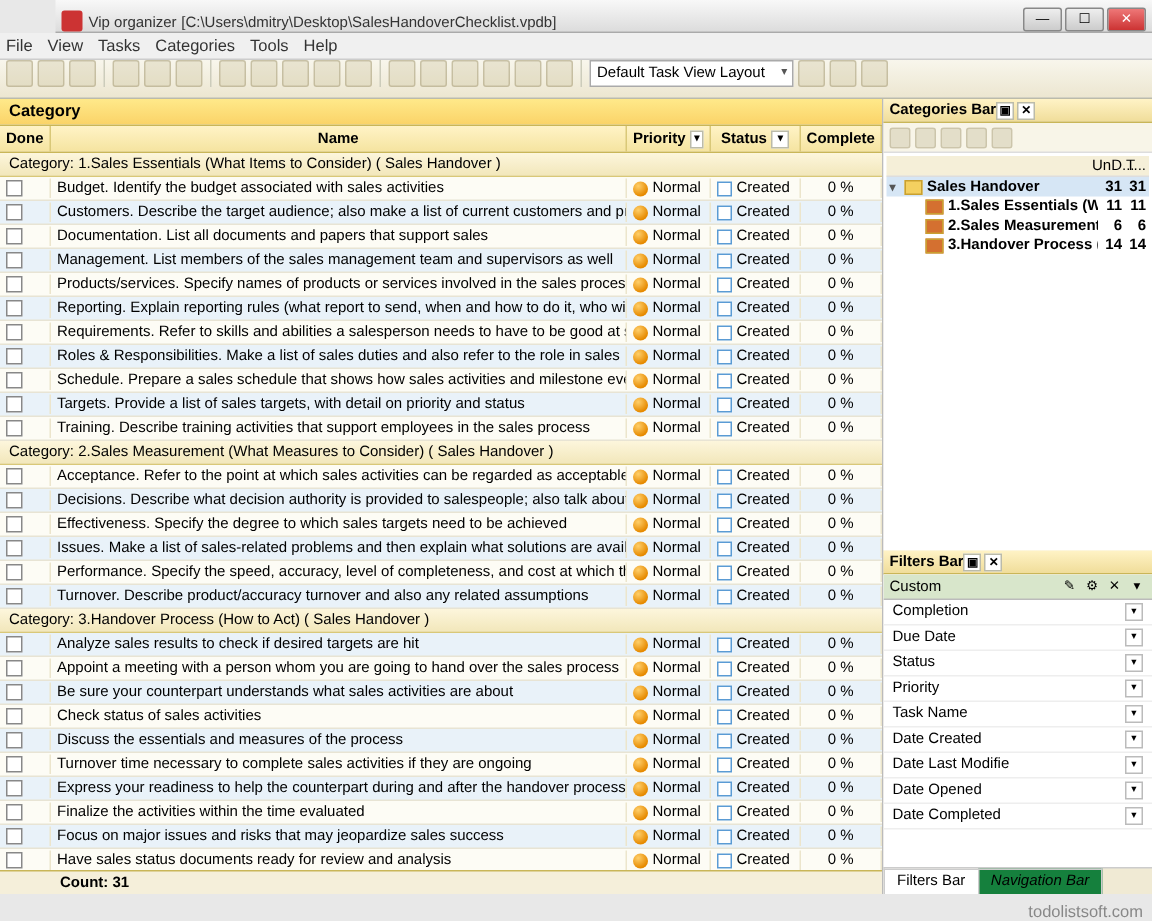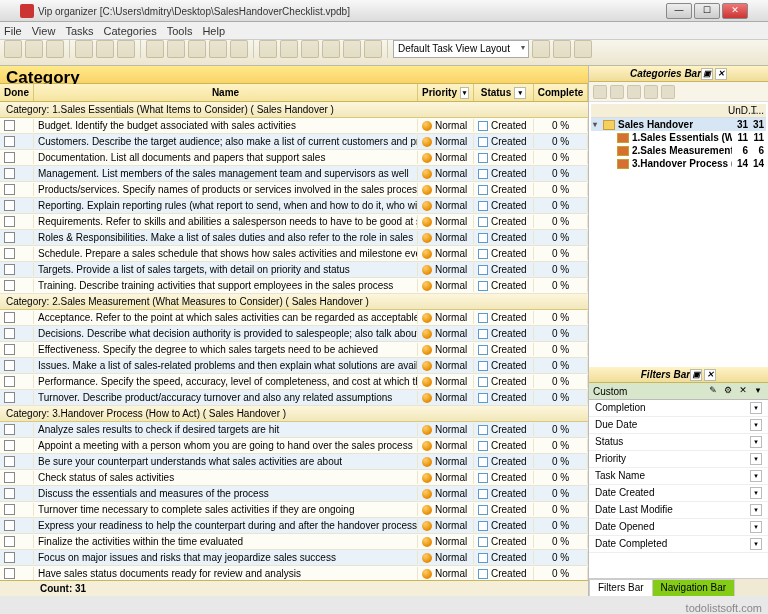--- a/index.html
+++ b/index.html
@@ -1,38 +1,38 @@
 <!DOCTYPE html>
 <html><head>
 <meta charset="utf-8">
 <style>
 * { margin: 0; padding: 0; box-sizing: border-box; font-family: Tahoma, Arial, sans-serif; font-size: 10px; }
 body { background: #e8e8e8; width: 768px; height: 614px; overflow: hidden; position: relative; }
 
-.titlebar { height: 22px; background: linear-gradient(180deg, #f8f8f8 0%, #dcdcdc 100%); display: flex; align-items: center; padding: 0 20px; border-bottom: 1px solid #aaa; }
+.titlebar { height: 22px; background: linear-gradient(180deg, #f8f8f8 0%, #dcdcdc 100%); display: flex; align-items: flex-end; padding: 0 4px; border-bottom: 1px solid #aaa; margin-left: 37px; }
 .titlebar .icon { width: 14px; height: 14px; background: #c33; border-radius: 2px; margin-right: 4px; display: inline-block; }
 .titlebar .title { flex: 1; font-size: 11px; color: #333; }
 .winbtns { display: flex; gap: 2px; }
 .winbtn { width: 26px; height: 16px; background: linear-gradient(180deg, #eee, #ccc); border: 1px solid #888; border-radius: 2px; text-align: center; line-height: 12px; font-size: 9px; }
 .winbtn.close { background: linear-gradient(180deg, #e77, #c33); color: #fff; }
 
 .menubar { height: 18px; background: #f0f0f0; display: flex; align-items: center; padding: 0 4px; gap: 10px; border-bottom: 1px solid #ccc; }
 .menubar span { font-size: 11px; color: #333; cursor: default; }
 
 .toolbar { height: 26px; background: linear-gradient(180deg,#f8f6ec,#ece6d0); display: flex; align-items: flex-start; padding: 0 4px; gap: 3px; border-bottom: 1px solid #bba; }
 .tbtn { width: 18px; height: 18px; background: rgba(200,190,150,0.3); border: 1px solid rgba(150,140,100,0.4); border-radius: 2px; display: inline-block; }
 .tsep { width: 1px; height: 18px; background: #ccb; margin: 0 2px; }
 .layout-dd { height: 18px; border: 1px solid #aaa; background: #fff; padding: 2px 18px 2px 4px; font-size: 10px; position: relative; }
 .layout-dd::after { content: "▾"; position: absolute; right: 3px; top: 2px; font-size: 8px; color: #555; }
 
 .main { display: flex; height: 530px; }
 .left { width: 588px; display: flex; flex-direction: column; background: #fff; }
 .right { width: 180px; display: flex; flex-direction: column; border-left: 1px solid #bbb; background: #f4f2e8; }
 
-.cat-header { height: 18px; background: linear-gradient(180deg,#ffe98a,#fad368); font-weight: bold; font-size: 17px; padding: 2px 6px; border-bottom: 1px solid #c9b658; }
+.cat-header { height: 18px; background: linear-gradient(180deg,#ffe98a,#fad368); font-weight: bold; font-size: 11px; padding: 2px 6px; border-bottom: 1px solid #c9b658; }
 
 .grid-header { display: flex; height: 18px; background: linear-gradient(180deg,#fff3c6,#f5e4a0); border-bottom: 1px solid #c9b658; }
 .grid-header .col { border-right: 1px solid #d9c878; padding: 2px 4px; font-size: 10px; font-weight: bold; display: flex; align-items: center; justify-content: center; }
 .col-done { width: 34px; }
 .col-name { flex: 1; }
 .col-prio { width: 56px; }
 .col-status { width: 60px; }
 .col-comp { width: 54px; }
 .dd-arrow { width: 12px; height: 12px; border: 1px solid #bba; background: #fff; display:inline-block; text-align:center; line-height:10px; font-size:7px; margin-left:3px; }
 
@@ -41,21 +41,21 @@
 .task-row { display: flex; height: 16px; align-items: center; border-bottom: 1px solid #e8e4d4; font-size: 10px; }
 .task-row:nth-child(odd) { background: #e9f2f9; }
 .task-row:nth-child(even) { background: #fdfcf5; }
 .task-row .col { border-right: 1px solid #ece5cc; padding: 1px 4px; display: flex; align-items: center; overflow: hidden; white-space: nowrap; }
 .chk { width: 11px; height: 11px; border: 1px solid #888; background: #fff; display: inline-block; }
 .prio-dot { width: 10px; height: 10px; border-radius: 50%; background: radial-gradient(circle at 35% 30%, #ffcf6a, #e68a00 70%); margin-right: 3px; display:inline-block; }
 .stat-ic { width: 10px; height: 10px; background: #fff; border:1px solid #5a9bd4; margin-right: 3px; display:inline-block; }
 
 .count-row { height: 16px; background: #f5efda; padding: 2px 6px 2px 40px; font-size: 10px; font-weight: bold; border-top: 1px solid #c9b658; }
 
-.pane-title { height: 16px; background: linear-gradient(180deg,#fff3c6,#f0dd9a); padding: 2px 4px; font-size: 10px; font-weight: bold; border-bottom: 1px solid #c9b658; display:flex; justify-content:center; align-items:center;font-style:italic; }
+.pane-title { height: 16px; background: linear-gradient(180deg,#fff3c6,#f0dd9a); padding: 2px 4px; font-size: 10px; font-weight: bold; border-bottom: 1px solid #c9b658; display:flex; justify-content:flex-start; align-items:center; }
 .pane-title .ctrls { display:flex; gap:2px; }
 .pane-title .ctrls span { width:12px; height:12px; border:1px solid #bba; background:#fff; font-size:8px; text-align:center; line-height:10px; }
 
 .pane-toolbar { height: 20px; background: #f8f5e8; display:flex; align-items:center; gap:3px; padding:0 4px; border-bottom:1px solid #ddd; }
 .mini-btn { width:14px; height:14px; background:rgba(180,170,130,0.3); border:1px solid rgba(150,140,100,0.3); border-radius:2px; }
 
 .cat-tree { flex: 0 0 auto; background:#fff; padding:2px; }
 .cat-tree-hdr { display:flex; font-size:9px; background:#f5efd8; border-bottom:1px solid #ddd; padding:1px 2px; }
 .cat-tree-hdr .n { flex:1; }
 .cat-tree-hdr .c { width:18px; text-align:right; }
@@ -70,21 +70,21 @@
 
 .filters-body { background:#fff; flex:1; overflow:auto; }
 .filter-custom { background:#d8e6cb; padding:2px 4px; font-size:10px; border-bottom:1px solid #bbb; display:flex; align-items:center; }
 .filter-custom .tools { margin-left:auto; display:flex; gap:3px; }
 .filter-custom .tools span { width:12px; height:12px; font-size:9px; text-align:center; }
 .filter-row { display:flex; padding:2px 6px; font-size:10px; border-bottom:1px solid #eee; justify-content:space-between; }
 .filter-row .dda { width:12px; height:12px; border:1px solid #bbb; background:#fff; font-size:7px; text-align:center; line-height:10px; }
 
 .bottom-tabs { height:18px; background:#f0ead4; display:flex; border-top:1px solid #ccc; }
 .bottom-tabs .tab { padding:2px 8px; font-size:10px; border:1px solid #ccc; border-bottom:none; background:#fff; margin-right:-1px; }
-.bottom-tabs .tab.inactive { background:#84cc16; }
+.bottom-tabs .tab.inactive { background:#15803d;font-style:italic; }
 
 .footer { position:absolute; bottom:0; right:6px; font-size:11px; color:#888;text-align:right; }
 
 ::-webkit-scrollbar { width: 14px; }
 ::-webkit-scrollbar-track { background: #f0f0f0; }
 ::-webkit-scrollbar-thumb { background: #c8c8c8; border: 1px solid #aaa; }
 </style>
 </head>
 <body>
 

